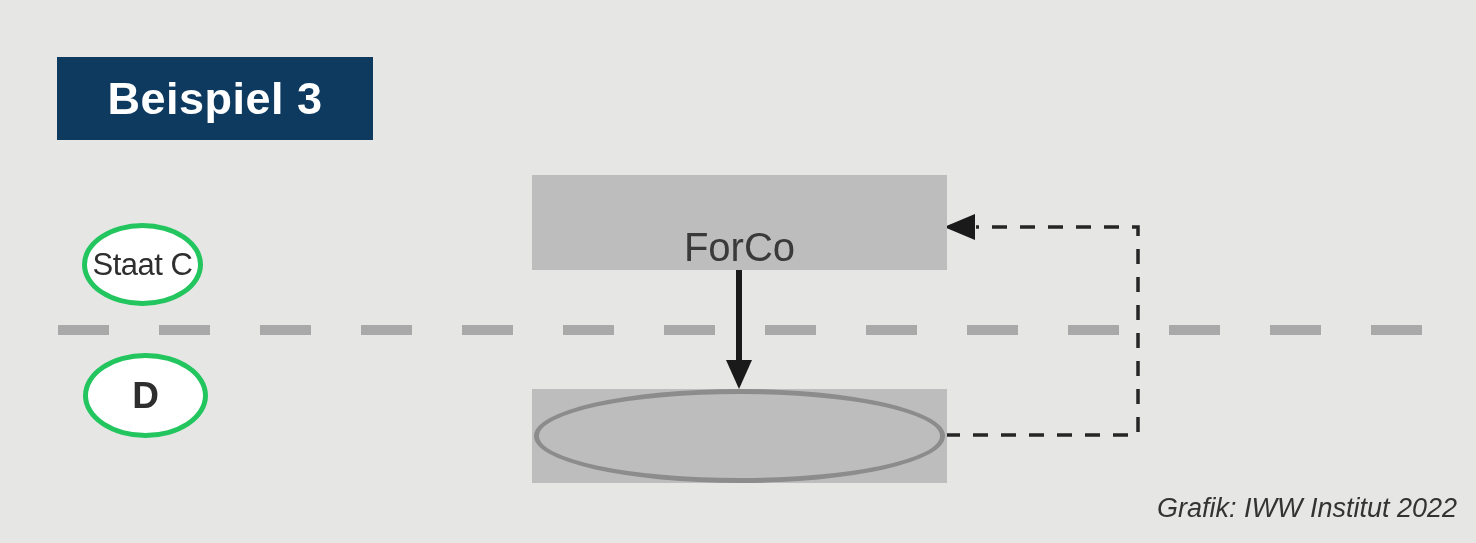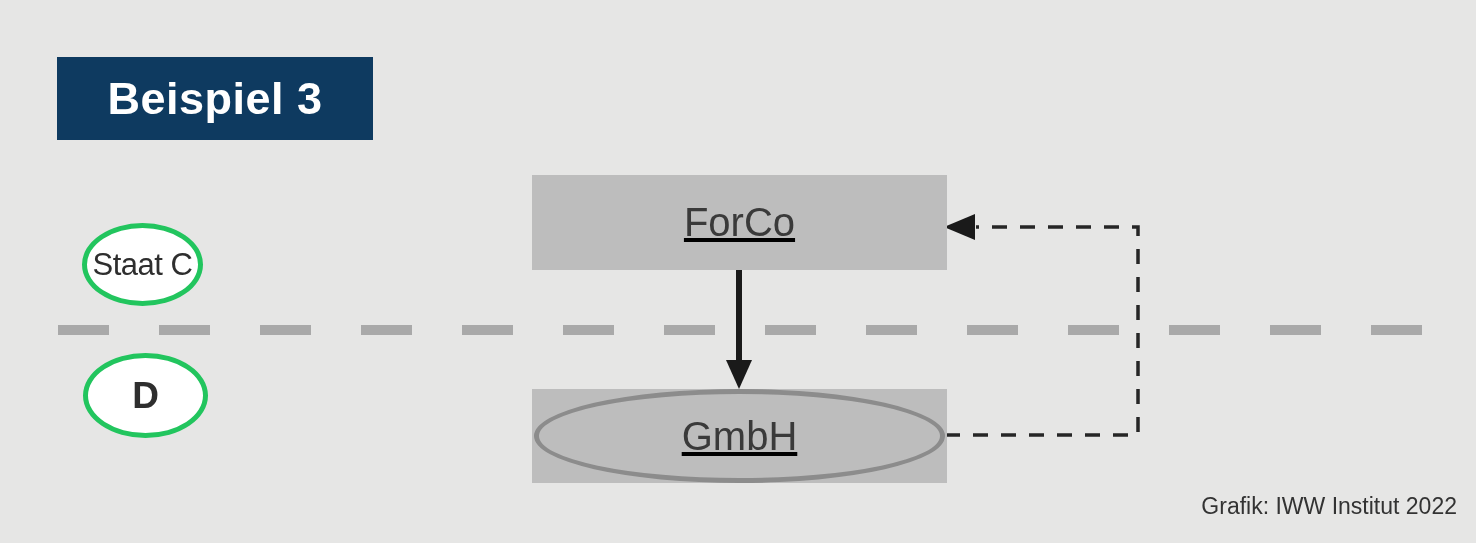--- a/index.html
+++ b/index.html
@@ -40,21 +40,21 @@
     color:#ffffff;
     font-size:45px;
     font-weight:700;
     letter-spacing:0.5px;
   }
   .company-box{
     position:absolute;
     left:532px;
     width:415px;
     background:var(--boxgray);
-    display:flex;align-items:center;justify-content:center;text-decoration:underline;
+    display:flex;align-items:flex-end;justify-content:center;
   }
   .company-box .box-label{
     font-size:40px;
     color:var(--text);
     z-index:2;
   }
   .forco{top:175px;height:95px;}
   .gmbh{top:389px;height:94px;}
   .gmbh-ellipse{
     position:absolute;
@@ -92,22 +92,23 @@
   .pct-label{
     left:757px;top:277px;
     font-size:34px;
   }
   .fee-label{
     left:1158px;top:268px;
     font-size:34px;
   }
   .credit-label{
     right:25px;top:493px;
-    font-size:23px;
+    font-size:27px;
     color:#333333;
+    font-style:italic;
   }
 </style>
 </head>
 <body>
 
 <div class="canvas">
 
   <svg class="layer-svg" viewBox="0 0 1476 543" xmlns="http://www.w3.org/2000/svg">
 
     <line x1="58" y1="330" x2="1422" y2="330" stroke="#a9a9a9" stroke-width="10" stroke-dasharray="51 50"></line>
@@ -122,21 +123,20 @@
   <div class="title-badge">
     <span>Beispiel 3</span>
   </div>
 
   <div class="company-box forco">
     <span class="box-label">ForCo</span>
   </div>
 
   <div class="company-box gmbh">
     <div class="gmbh-ellipse"></div>
-    <span class="box-label">GmbH</span>
   </div>
 
   <div class="country-ellipse staat-c">
     <span>Staat C</span>
   </div>
 
   <div class="country-ellipse country-d">
     <span>D</span>
   </div>
 

